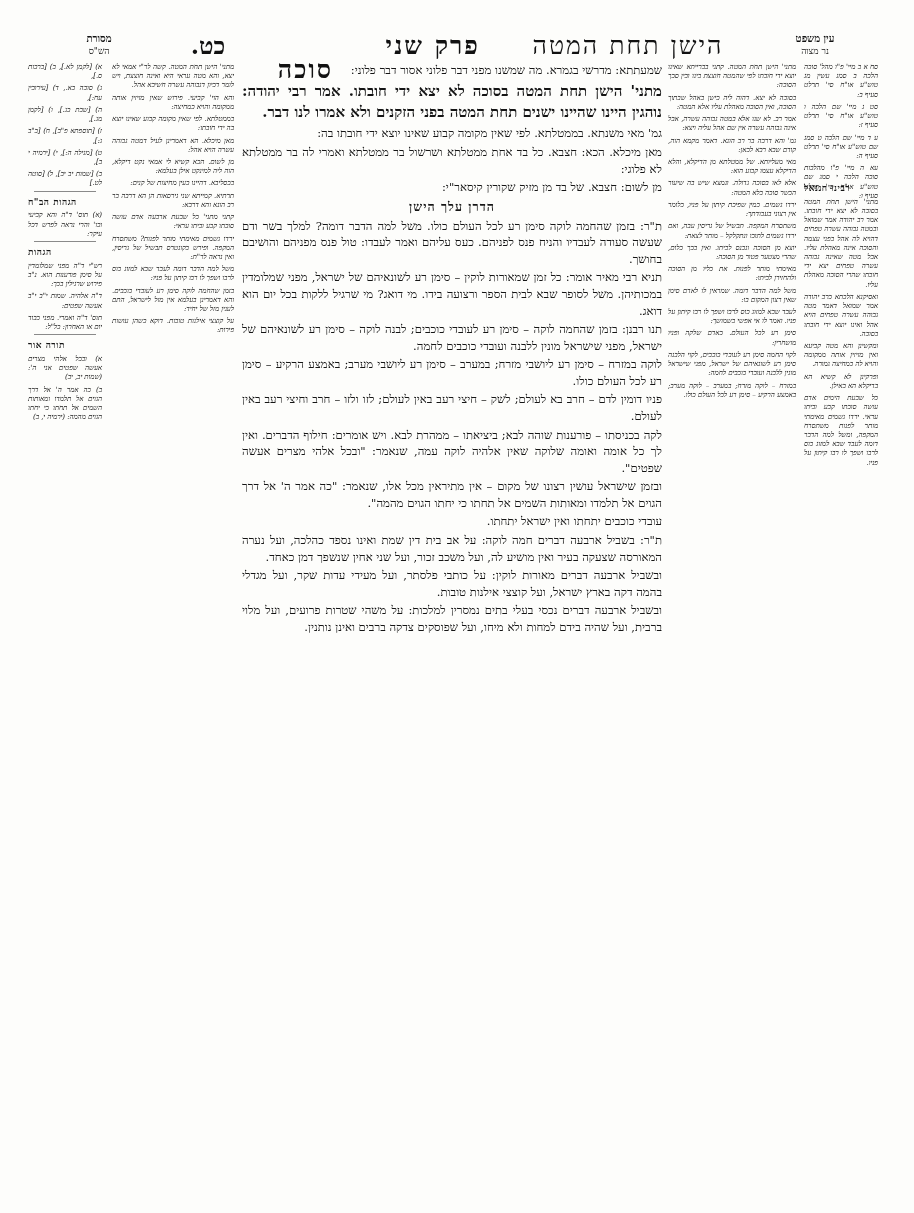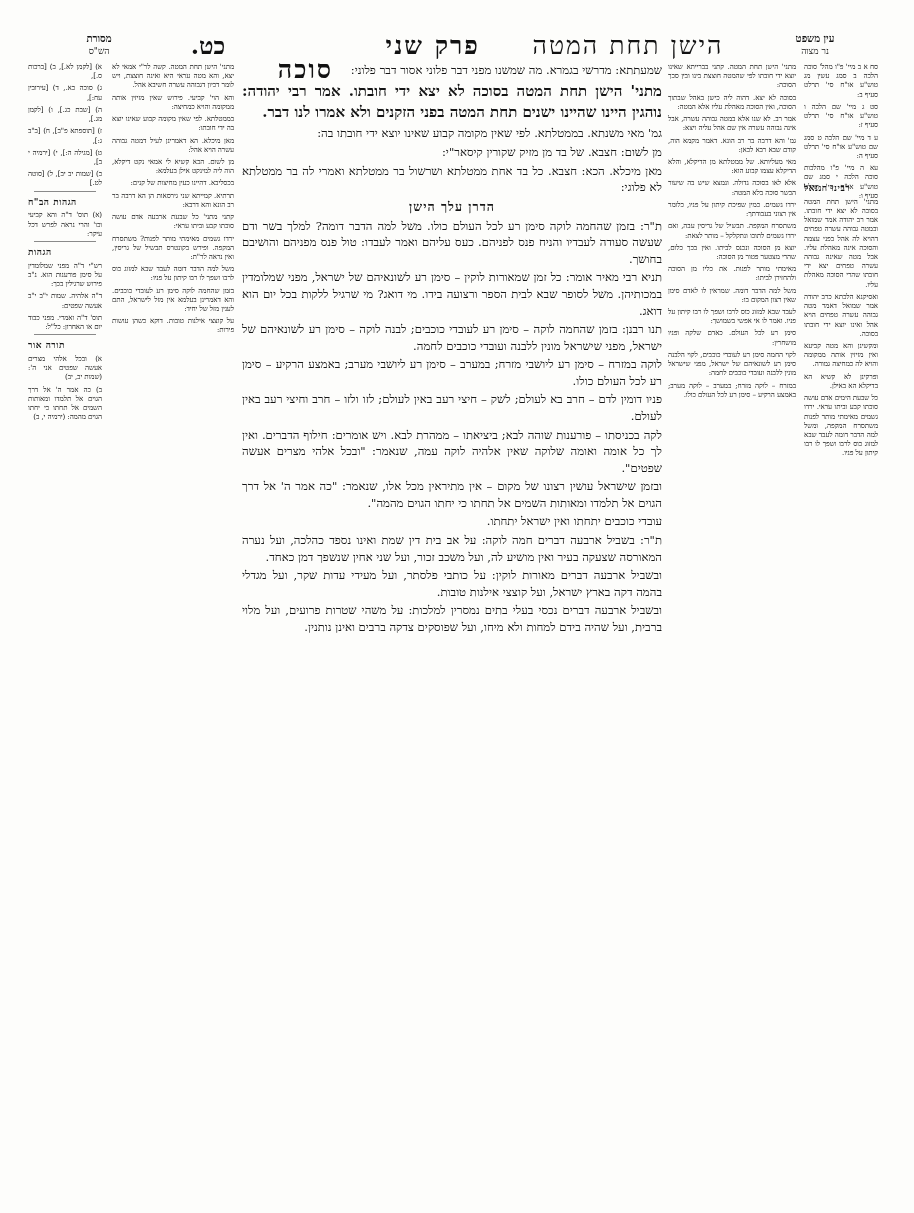--- a/index.html
+++ b/index.html
@@ -75,21 +75,21 @@
     font-family: "DejaVu Serif", serif;
     text-align: justify;
     direction: rtl;
     color: #151515;
   }
   .tiny {
     font-size: 7.1px;
     line-height: 1.30;
     letter-spacing: -0.1px;
   }
-  .tiny p { margin: 0 0 3px 0; }
+  .tiny p { margin: 0 0 3px 0; font-style: italic; }
   .sec-head {
     text-align: left;
     font-weight: bold;
     font-size: 9px;
     margin: 5px 0 2px 0;
     letter-spacing: 0.5px;
   }
   .rule {
     border: 0;
     border-top: 1px solid #8a8a8a;
@@ -227,22 +227,22 @@
     <p>לעבד שבא למזוג כוס לרבו ושפך לו רבו קיתון על פניו. ואמר לו אי אפשי בשמושך:</p>
     <p>סימן רע לכל העולם. כאדם שלקה ופניו מושחרין:</p>
     <p>לקוי החמה סימן רע לעובדי כוכבים, לקוי הלבנה סימן רע לשונאיהם של ישראל, מפני שישראל מונין ללבנה ועובדי כוכבים לחמה:</p>
     <p>במזרח – לוקה מזרח; במערב – לוקה מערב; באמצע הרקיע – סימן רע לכל העולם כולו.</p>
   </div>
 
   <div class="col" id="col-main">
     <p>שמעתתא: מדרשי בגמרא. מה שמשנו מפני דבר פלוני אסור דבר פלוני:</p>
     <p class="mishnah-head">מתני' הישן תחת המטה בסוכה לא יצא ידי חובתו. אמר רבי יהודה: נוהגין היינו שהיינו ישנים תחת המטה בפני הזקנים ולא אמרו לנו דבר.</p>
     <p>גמ' מאי משנתא. בממטלתא. לפי שאין מקומה קבוע שאינו יוצא ידי חובתו בה:</p>
+    <p>מאן מיכלא. הכא: חצבא. כל בד אחת ממטלתא ושרשול בר ממטלתא ואמרי לה בר ממטלתא לא פלוגי:</p>
     <p>מן לשום: חצבא. של בד מן מזיק שקורין קיסאר"י:</p>
-    <p>מאן מיכלא. הכא: חצבא. כל בד אחת ממטלתא ושרשול בר ממטלתא ואמרי לה בר ממטלתא לא פלוגי:</p>
     <p class="hadran">הדרן עלך הישן</p>
     <p>ת"ר: בזמן שהחמה לוקה סימן רע לכל העולם כולו. משל למה הדבר דומה? למלך בשר ודם שעשה סעודה לעבדיו והניח פנס לפניהם. כעס עליהם ואמר לעבדו: טול פנס מפניהם והושיבם בחושך.</p>
     <p>תניא רבי מאיר אומר: כל זמן שמאורות לוקין – סימן רע לשונאיהם של ישראל, מפני שמלומדין במכותיהן. משל לסופר שבא לבית הספר ורצועה בידו. מי דואג? מי שרגיל ללקות בכל יום הוא דואג.</p>
     <p>תנו רבנן: בזמן שהחמה לוקה – סימן רע לעובדי כוכבים; לבנה לוקה – סימן רע לשונאיהם של ישראל, מפני שישראל מונין ללבנה ועובדי כוכבים לחמה.</p>
     <p>לוקה במזרח – סימן רע ליושבי מזרח; במערב – סימן רע ליושבי מערב; באמצע הרקיע – סימן רע לכל העולם כולו.</p>
     <p>פניו דומין לדם – חרב בא לעולם; לשק – חיצי רעב באין לעולם; לזו ולזו – חרב וחיצי רעב באין לעולם.</p>
     <p>לקה בכניסתו – פורענות שוהה לבא; ביציאתו – ממהרת לבא. ויש אומרים: חילוף הדברים. ואין לך כל אומה ואומה שלוקה שאין אלהיה לוקה עמה, שנאמר: "ובכל אלהי מצרים אעשה שפטים".</p>
     <p>ובזמן שישראל עושין רצונו של מקום – אין מתיראין מכל אלו, שנאמר: "כה אמר ה' אל דרך הגוים אל תלמדו ומאותות השמים אל תחתו כי יחתו הגוים מהמה".</p>
     <p>עובדי כוכבים יתחתו ואין ישראל יתחתו.</p>
     <p>ת"ר: בשביל ארבעה דברים חמה לוקה: על אב בית דין שמת ואינו נספד כהלכה, ועל נערה המאורסה שצעקה בעיר ואין מושיע לה, ועל משכב זכור, ועל שני אחין שנשפך דמן כאחד.</p>

